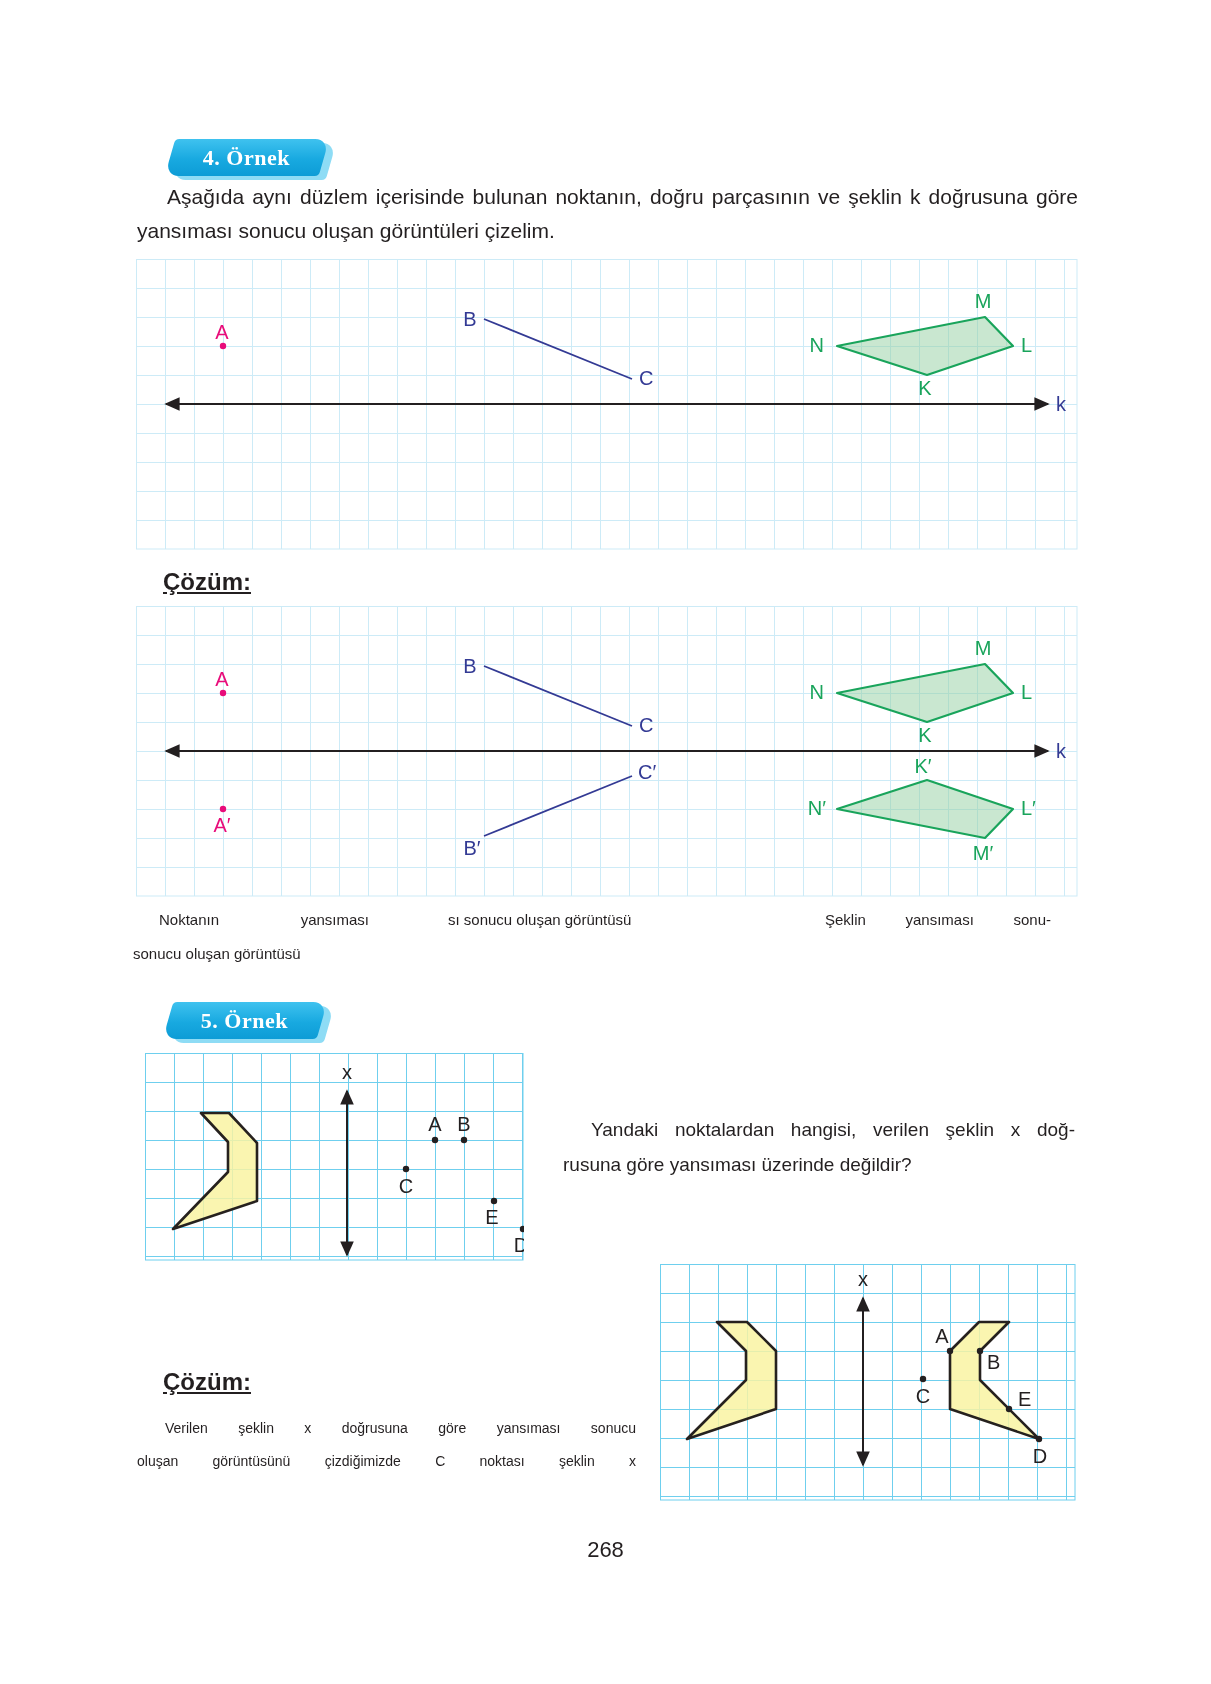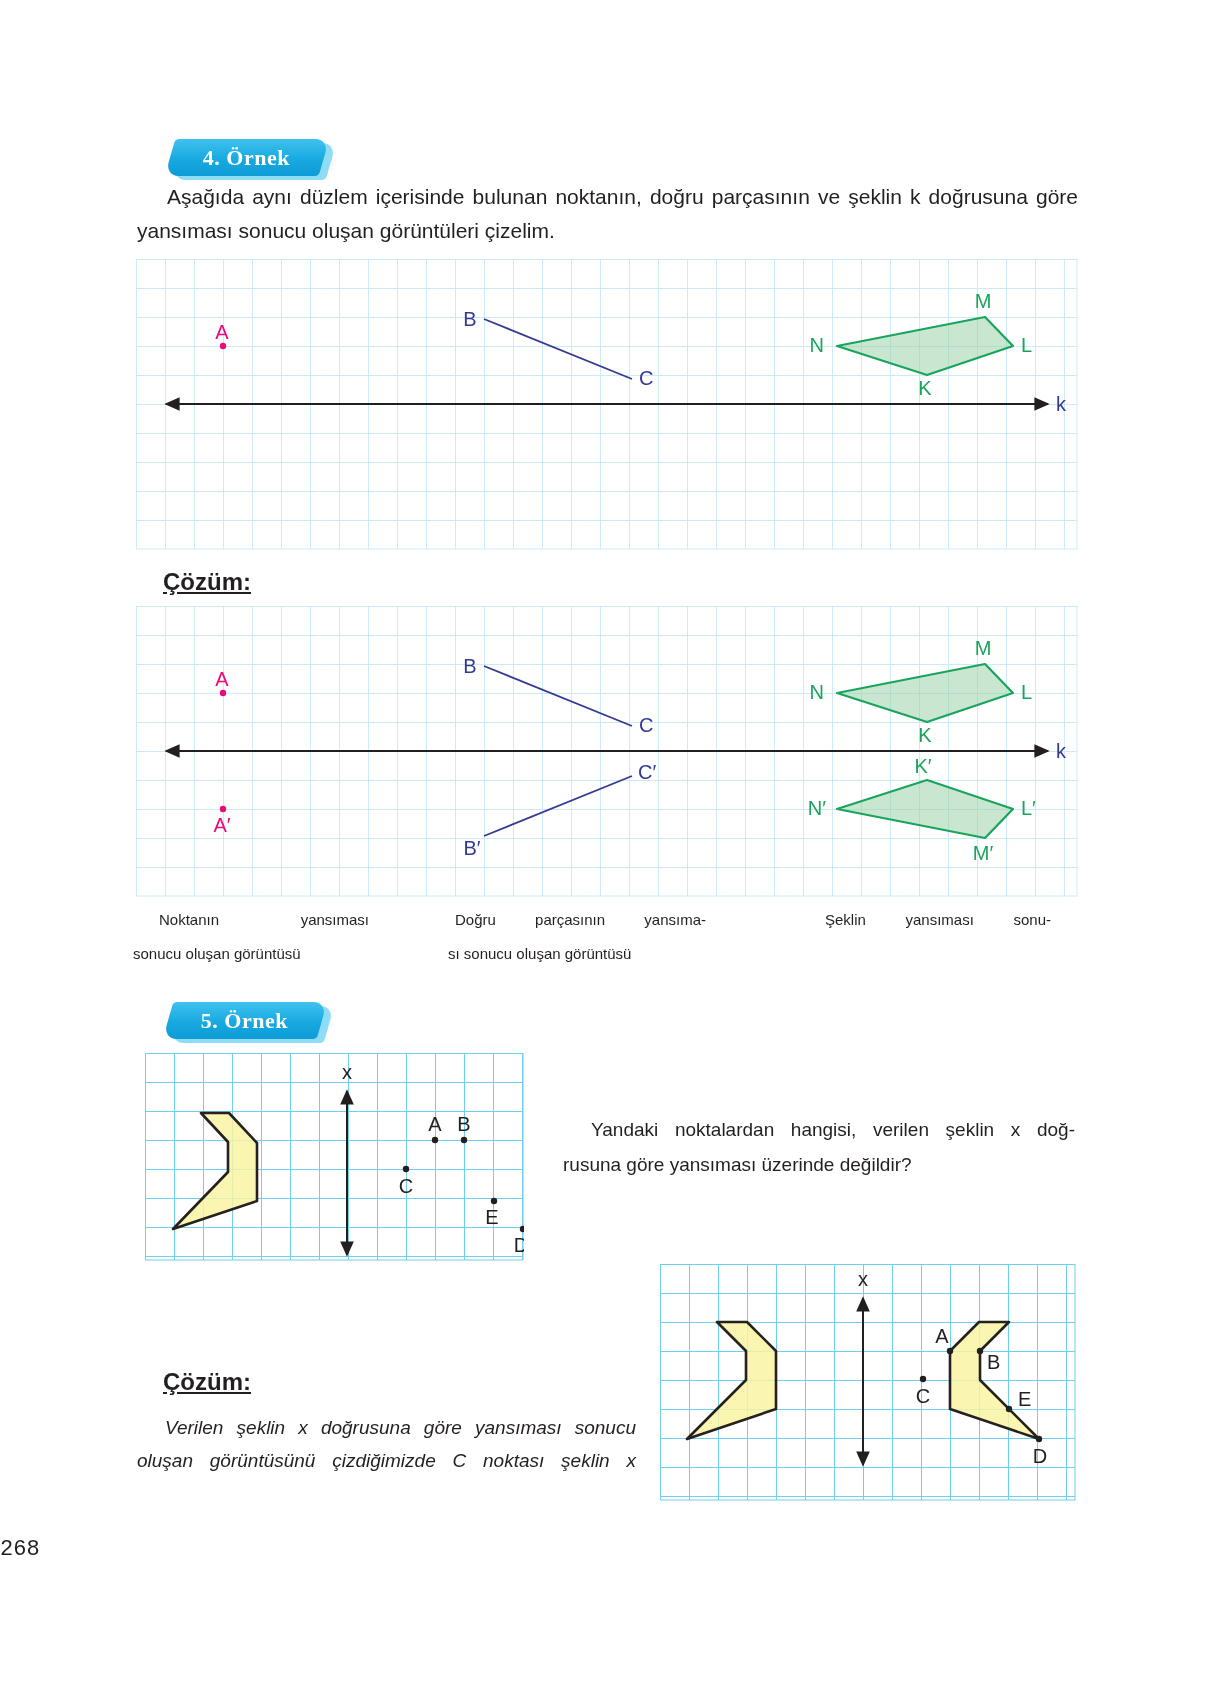--- a/index.html
+++ b/index.html
@@ -33,24 +33,24 @@
   
   .para{font-size:21px;line-height:34px;}
   .para .jl{text-align:justify;text-align-last:justify;}
   .para .il{text-indent:30px;}
   .heading{font-size:24px;font-weight:bold;color:#231f20;text-decoration:underline;}
   .caption{font-size:15px;line-height:34px;color:#231f20;}
   .caption .jl{text-align:justify;text-align-last:justify;}
   .qpara{font-size:19px;line-height:35px;}
   .qpara .jl{text-align:justify;text-align-last:justify;}
   .qpara .il{text-indent:28px;}
-  .spara{font-size:19px;line-height:32.5px;font-style:italic;}
+  .spara{font-size:14px;line-height:32.5px;}
   .spara .jl{text-align:justify;text-align-last:justify;}
   .spara .il{text-indent:28px;}
-  .pagenum{font-size:22px;text-align:left;font-family:Liberation Mono, monospace;}
+  .pagenum{font-size:22px;text-align:center;}
   
   text{font-family:"Liberation Sans", sans-serif;font-size:20px;}
   .magenta{fill:#e80c7a;}
   .navy{fill:#333a94;}
   .green{fill:#19a45b;}
   .blk{fill:#231f20;}
 </style>
 </head>
 <body>
 
@@ -125,21 +125,20 @@
   <text x="690" y="209" text-anchor="end" class="green">N′</text>
   <text x="885" y="209" class="green">L′</text>
   <text x="847" y="254" text-anchor="middle" class="green">M′</text>
 </svg>
 
 <div class="abs caption" style="left:133px;top:903px;width:236px;">
   <div class="jl" style="text-indent:26px;">Noktanın yansıması</div>
   <div>sonucu oluşan görüntüsü</div>
 </div>
 <div class="abs caption" style="left:448px;top:903px;width:258px;">
-  <div class="jl" style="text-indent:7px;">Doğru parçasının yansıma-</div>
   <div>sı sonucu oluşan görüntüsü</div>
 </div>
 <div class="abs caption" style="left:798px;top:903px;width:253px;">
   <div class="jl" style="text-indent:27px;">Şeklin yansıması sonu-</div>
 </div>
 
 <div class="badge" style="left:168px;top:1002px;">
   <div class="shadow"></div>
   <div class="face">
     <span>5. Örnek</span>

